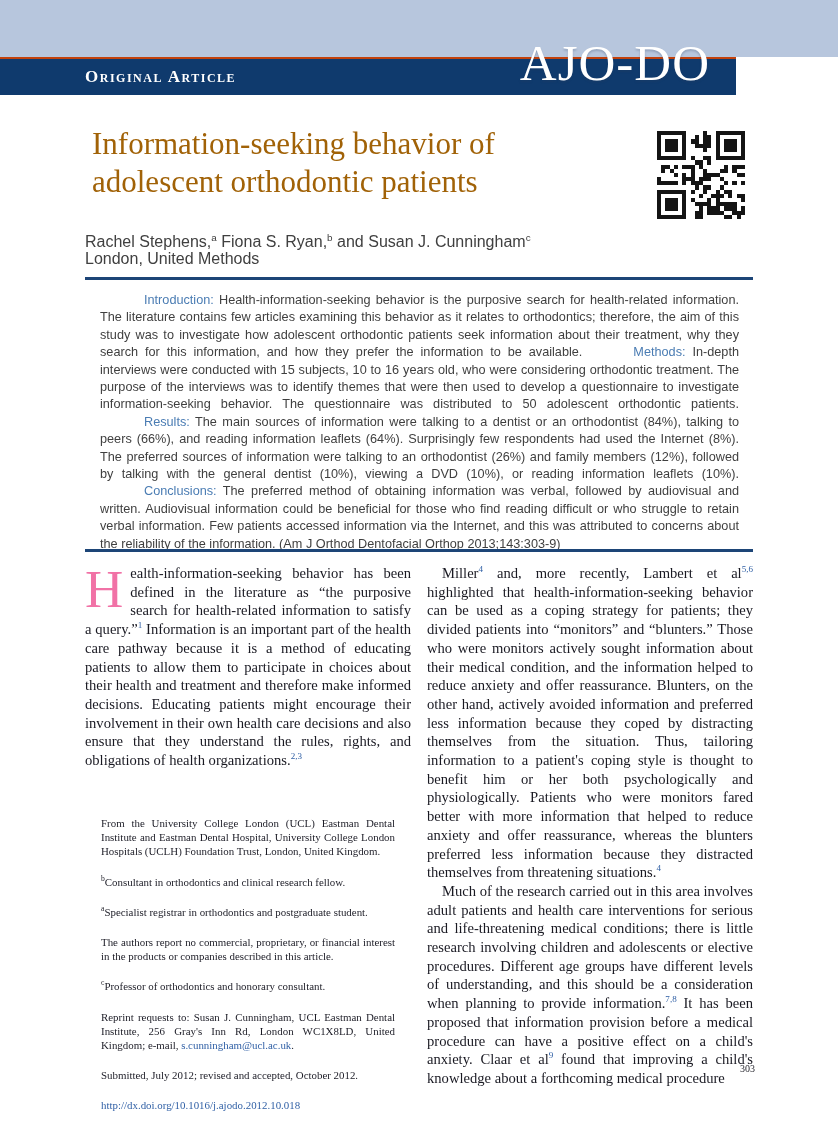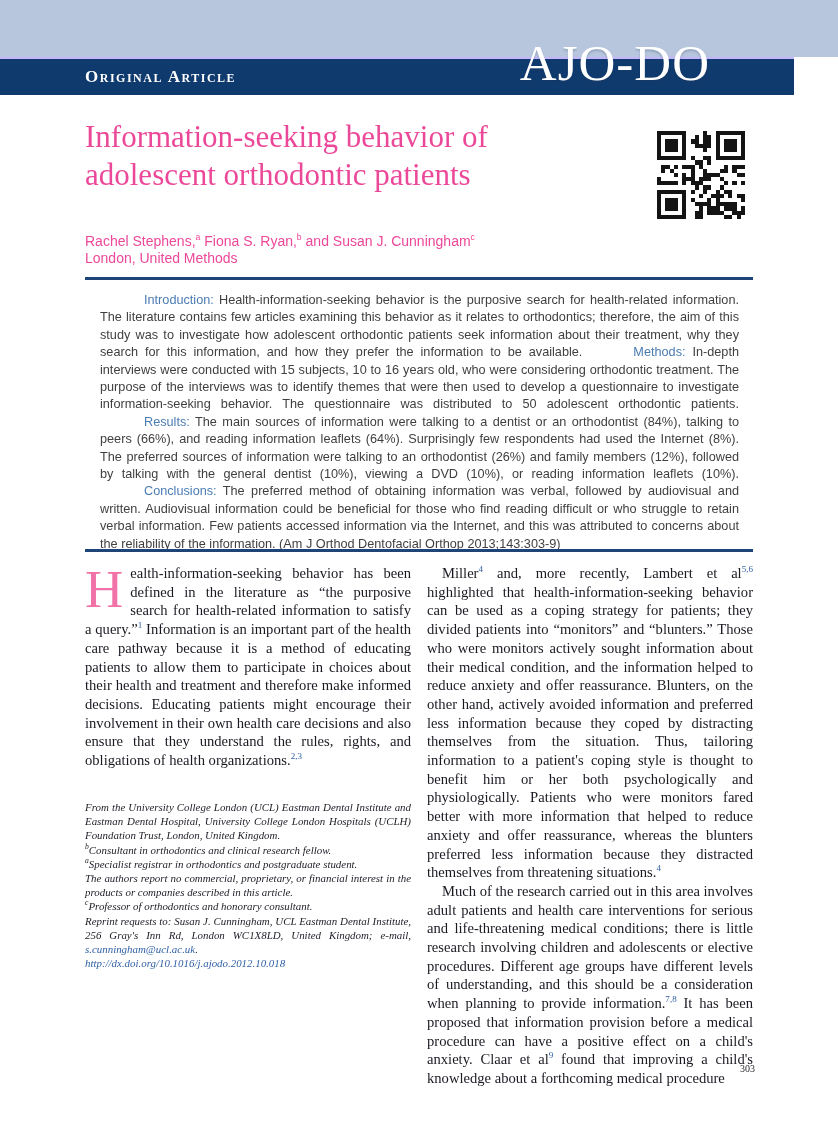--- a/index.html
+++ b/index.html
@@ -1,35 +1,35 @@
 <!DOCTYPE html>
 <html><head>
 <meta charset="utf-8">
 <style>
   html,body{margin:0;padding:0;background:#fff;}
   .page{position:relative;width:838px;height:1122px;background:#ffffff;overflow:hidden;
         font-family:"Liberation Serif",serif;}
 
   
   .band-light{position:absolute;left:0;top:0;width:838px;height:57px;background:#b7c6dd;}
-  .band-navy{position:absolute;left:0;top:57px;width:794px;height:38px;background:#0f3a6d;
-             border-top:2px solid #c4b5fd;box-sizing:border-box;}
+  .band-navy{position:absolute;left:0;top:57px;width:736px;height:38px;background:#0f3a6d;
+             border-top:2px solid #c2410c;box-sizing:border-box;}
   .kicker{position:absolute;left:85px;top:0;line-height:36px;color:#ffffff;
           font-family:"Liberation Serif",serif;font-variant:small-caps;font-weight:bold;
           font-size:17px;letter-spacing:1.5px;}
   .logo{position:absolute;right:128px;top:38px;color:#ffffff;font-family:"Liberation Serif",serif;
         font-size:51px;line-height:1;letter-spacing:1px;text-shadow:0 2px 2px rgba(40,60,90,.25);text-align:right;}
 
   
-  .title{position:absolute;left:85px;top:118px;width:500px;margin:0;font-weight:normal;
-         font-size:31px;line-height:38px;color:#ec4899;font-family:"Liberation Serif",serif;}
+  .title{position:absolute;left:85px;top:118px;width:500px;margin:7px;font-weight:normal;
+         font-size:31px;line-height:38px;color:#a16207;font-family:"Liberation Serif",serif;}
   .qr{position:absolute;left:655px;top:127px;width:92px;height:96px;background:#fff;}
   .qr svg{width:100%;height:100%;}
   .authors{position:absolute;left:85px;top:233px;font-family:"Liberation Sans",sans-serif;
-           font-size:14px;line-height:17px;color:#ec4899;}
+           font-size:16px;line-height:17px;color:#404040;}
   .authors sup{font-size:.62em;line-height:0;vertical-align:super;}
 
   
   .rule{position:absolute;left:85px;width:668px;height:3px;background:#1d4577;}
   .rule1{top:277px;} .rule2{top:549px;}
 
   
   .abstract{position:absolute;left:100px;top:292px;width:639px;text-align:justify;
             font-family:"Liberation Sans",sans-serif;font-size:12.7px;line-height:17.4px;
             color:#3f3f3f;}
@@ -41,21 +41,21 @@
   .col-left{left:85px;} .col-right{left:427px;}
   .col p{margin:0;}
   .col-right p{text-indent:15px;}
   .col sup{font-size:.62em;line-height:0;vertical-align:super;color:#2e5ea4;}
   .dropcap{float:left;color:#f172a6;font-size:53px;line-height:45px;margin:3px 7px 0 0;
            font-family:"Liberation Serif",serif;}
 
   
   .footnotes{position:absolute;left:85px;top:800px;width:326px;text-align:justify;
              font-size:10.9px;line-height:14.2px;color:#1c1c26;}
-  .footnotes .fn{margin:0;font-style:italic;}
+  .footnotes .fn{margin:16px;}
   .footnotes sup{font-size:.7em;line-height:0;vertical-align:super;color:inherit;}
   .link{color:#2f5fa5;}
 
   .page-number{position:absolute;right:83px;top:1063px;font-size:10px;color:#26262e;}
 </style>
 </head>
 <body>
 
 <div class="page">
 
@@ -223,18 +223,19 @@
   </div>
 
   <div class="footnotes">
 
   <p class="fn">From the University College London (UCL) Eastman Dental Institute and Eastman Dental Hospital, University College London Hospitals (UCLH) Foundation Trust, London, United Kingdom.</p>
       <p class="fn"><sup>b</sup>Consultant in orthodontics and clinical research fellow.</p>
       <p class="fn"><sup>a</sup>Specialist registrar in orthodontics and postgraduate student.</p>
       <p class="fn">The authors report no commercial, proprietary, or financial interest in the products or companies described in this article.</p>
       <p class="fn"><sup>c</sup>Professor of orthodontics and honorary consultant.</p>
       <p class="fn">Reprint requests to: Susan J. Cunningham, UCL Eastman Dental Institute, 256 Gray's Inn Rd, London WC1X8LD, United Kingdom; e-mail, <span class="link">s.cunningham@ucl.ac.uk</span>.</p>
+      <p class="fn">Submitted, July 2012; revised and accepted, October 2012.</p>
       <p class="fn"><span class="link">http://dx.doi.org/10.1016/j.ajodo.2012.10.018</span></p>
     </div>
 
   <div class="page-number">303</div>
 
 </div>
 
 </body></html>

